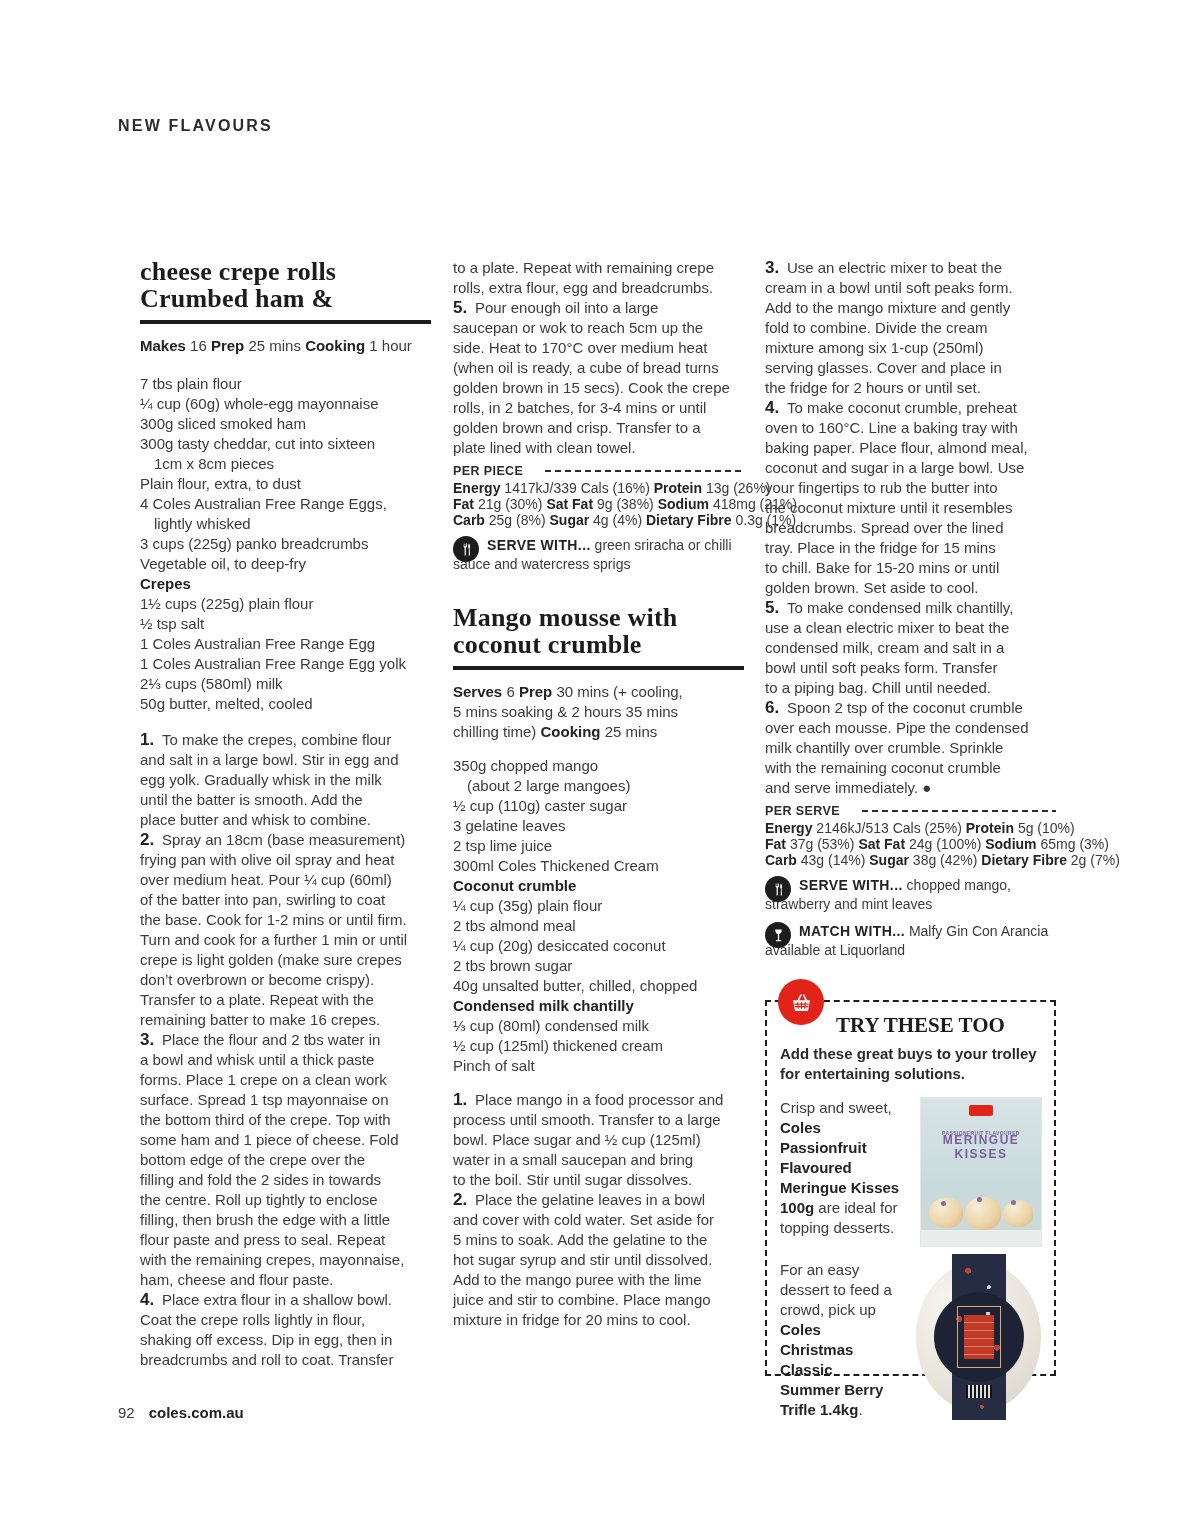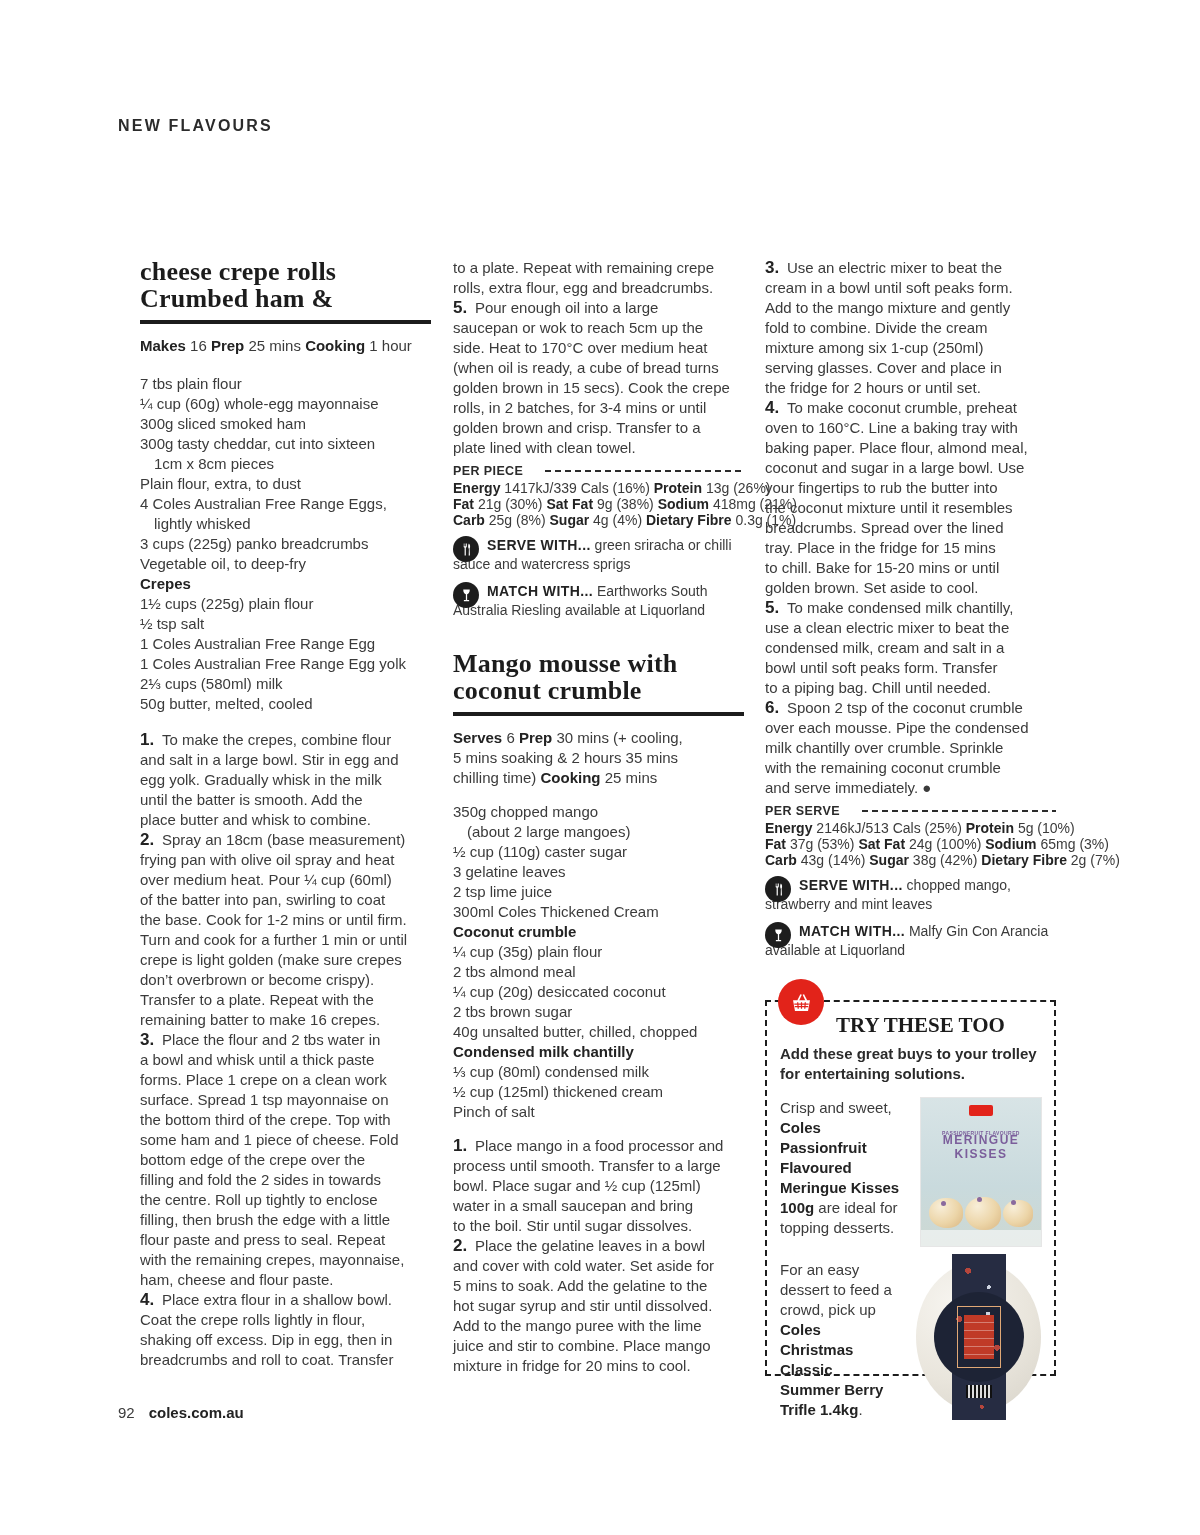--- a/index.html
+++ b/index.html
@@ -195,28 +195,20 @@
       </div>
       <div class="with">
         <span class="with-icon">
           <svg viewBox="0 0 24 24" width="15" height="15">
             <path d="M7.3 2.5v4.3a2.4 2.4 0 0 0 1.7 2.3V21.5h1.9V9.1a2.4 2.4 0 0 0 1.7-2.3V2.5h-1.3v4.1h-1.2V2.5H8.9v4.1H7.7V2.5z" fill="#fff"></path>
             <path d="M15.8 2.4c1.9 1.7 2.7 5.6 1.2 8.1l.5 11h-2l.3-10.4c-1.5-2.4-1.6-6.4 0-8.7z" fill="#fff"></path>
           </svg>
         </span>
         <div class="with-text"><span class="label">SERVE WITH...</span> green sriracha or chilli sauce and watercress sprigs</div>
       </div>
-      <div class="with">
-        <span class="with-icon">
-          <svg viewBox="0 0 24 24" width="15" height="15">
-            <path d="M6.8 2.5h10.4c0 4.6-1.8 6.9-4.2 7.6v8.9h3.2v2H7.8v-2H11v-8.9C8.6 9.4 6.8 7.1 6.8 2.5z" fill="#fff"></path>
-          </svg>
-        </span>
-        <div class="with-text"><span class="label">MATCH WITH...</span> Earthworks South Australia Riesling available at Liquorland</div>
-      </div>
       <div class="gap" style="height: 22px;"></div>
       <div class="rtitle">
         <div>Mango mousse with</div>
         <div>coconut crumble</div>
       </div>
       <div class="rule"></div>
       <div class="meta">
         <div class="ln"><span class="b">Serves</span><span> 6   </span><span class="b">Prep</span><span> 30 mins (+ cooling,</span></div>
         <div class="ln"><span>5 mins soaking &amp; 2 hours 35 mins</span></div>
         <div class="ln"><span>chilling time)   </span><span class="b">Cooking</span><span> 25 mins</span></div>

